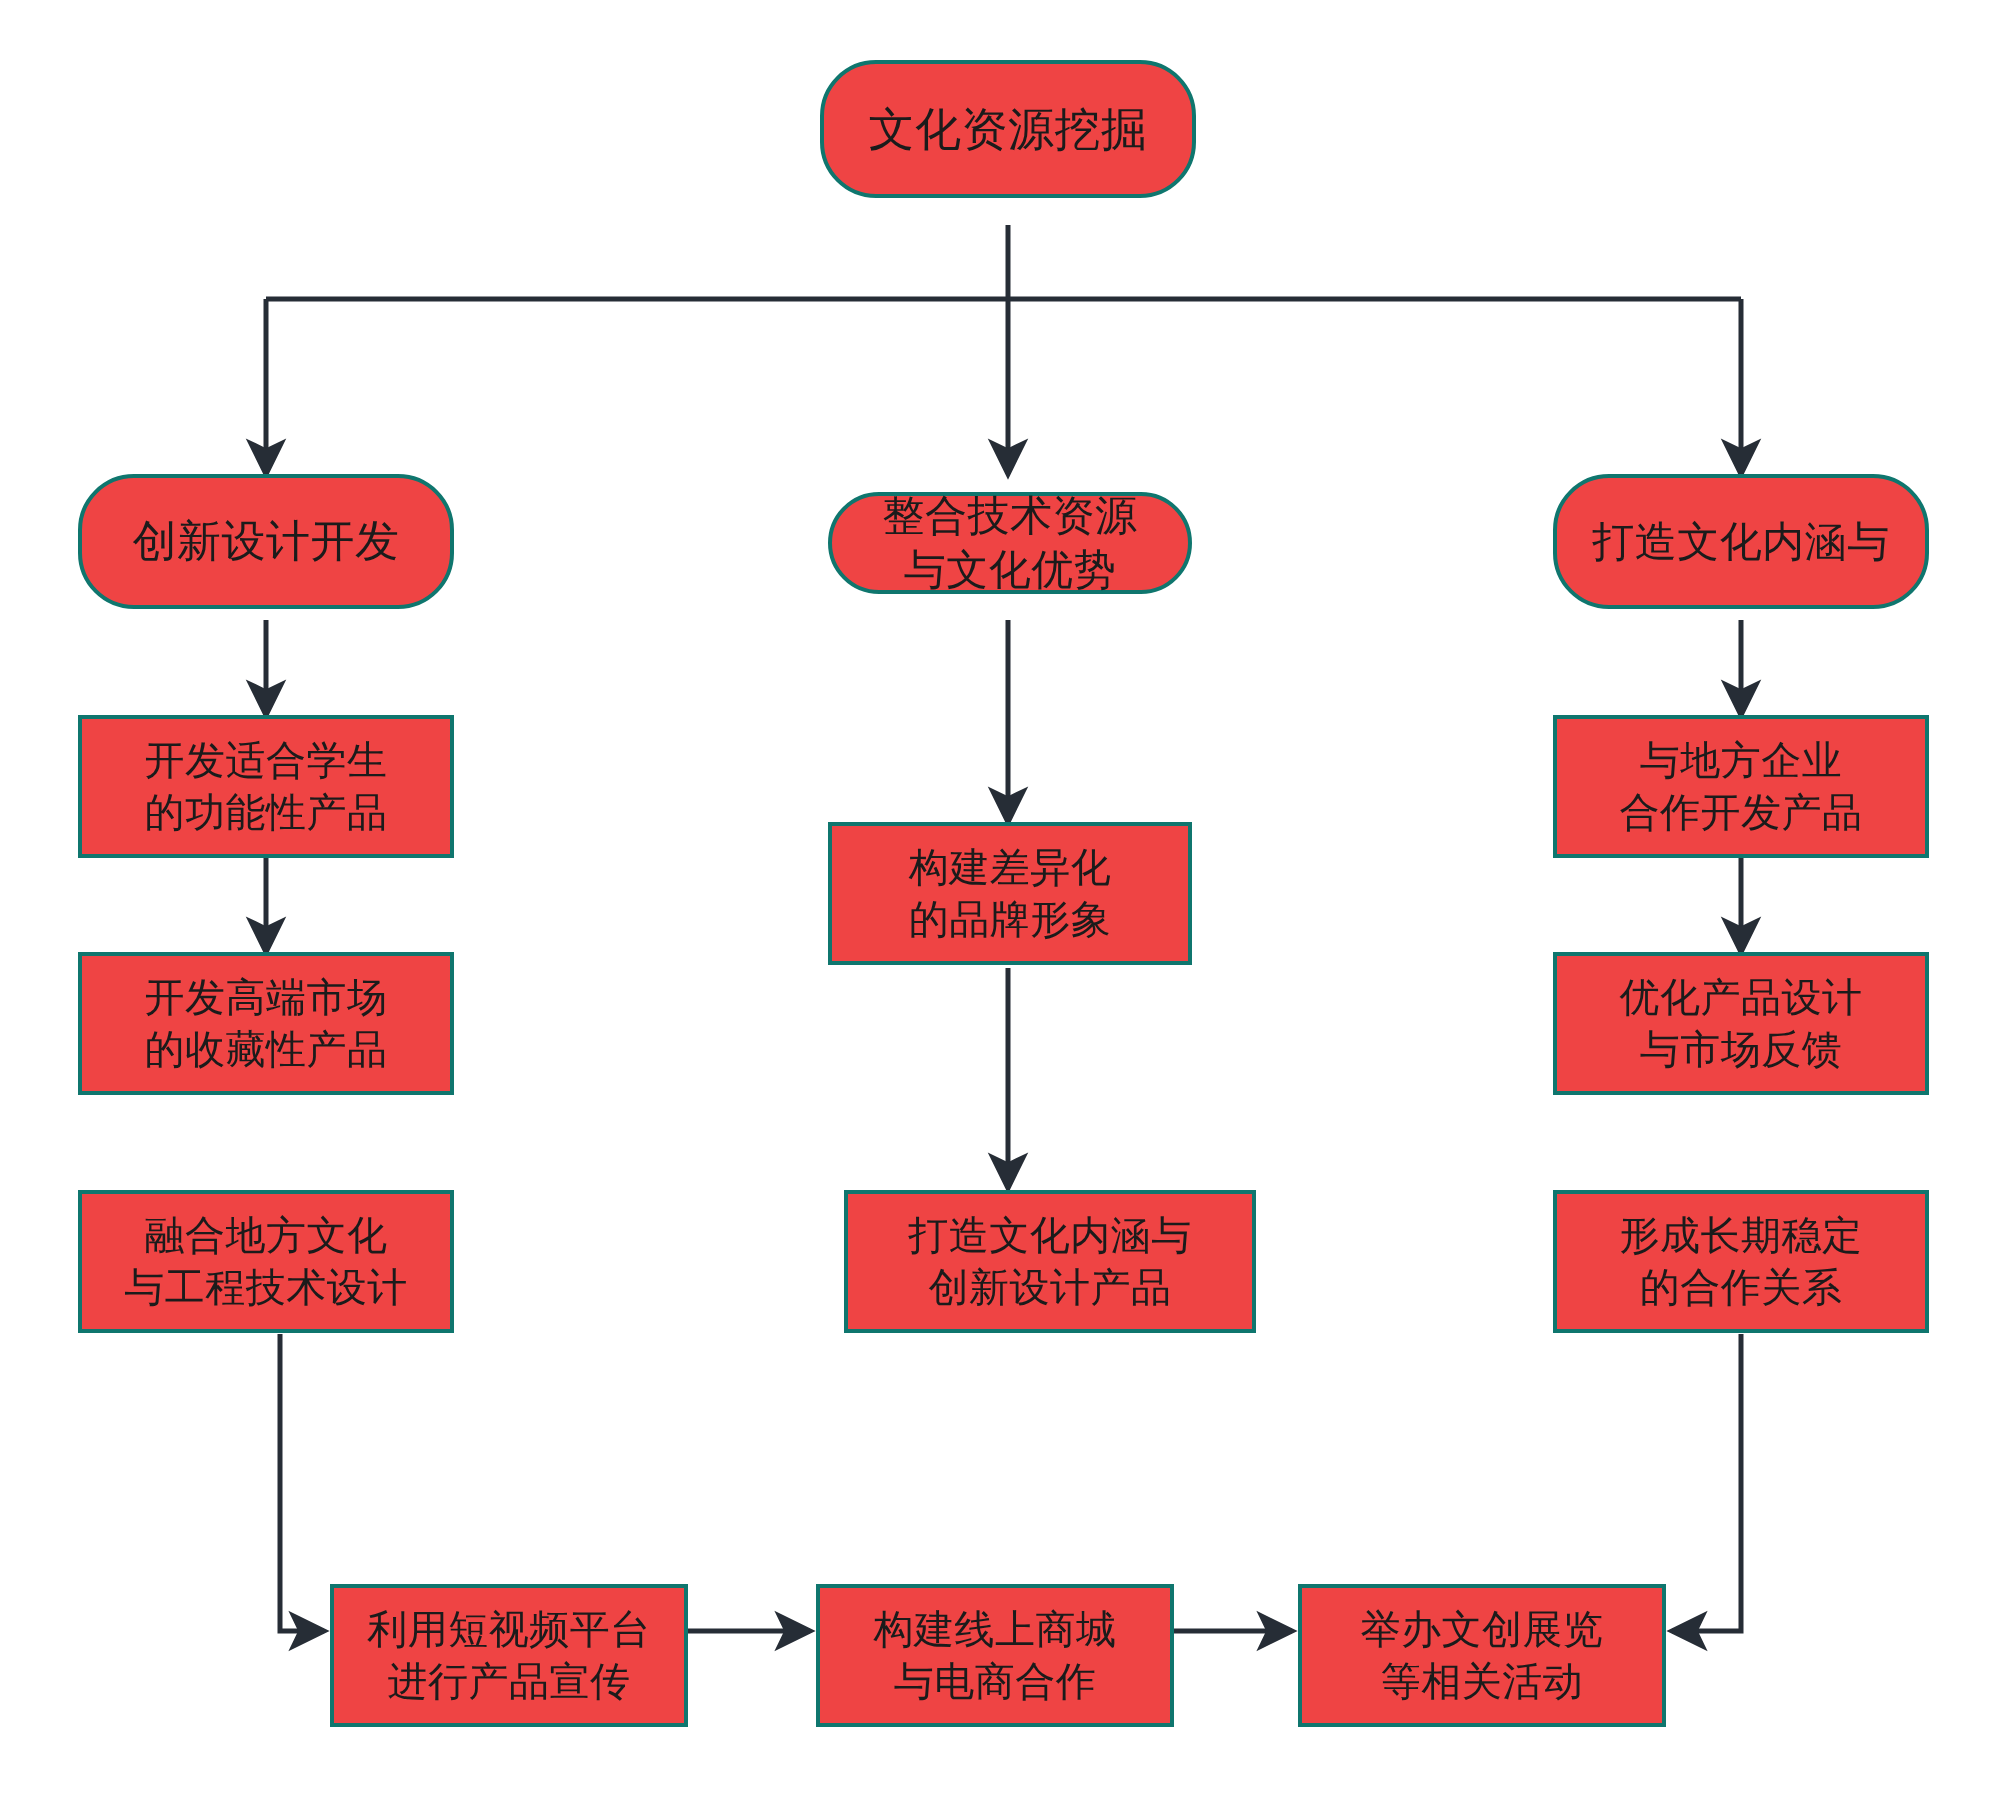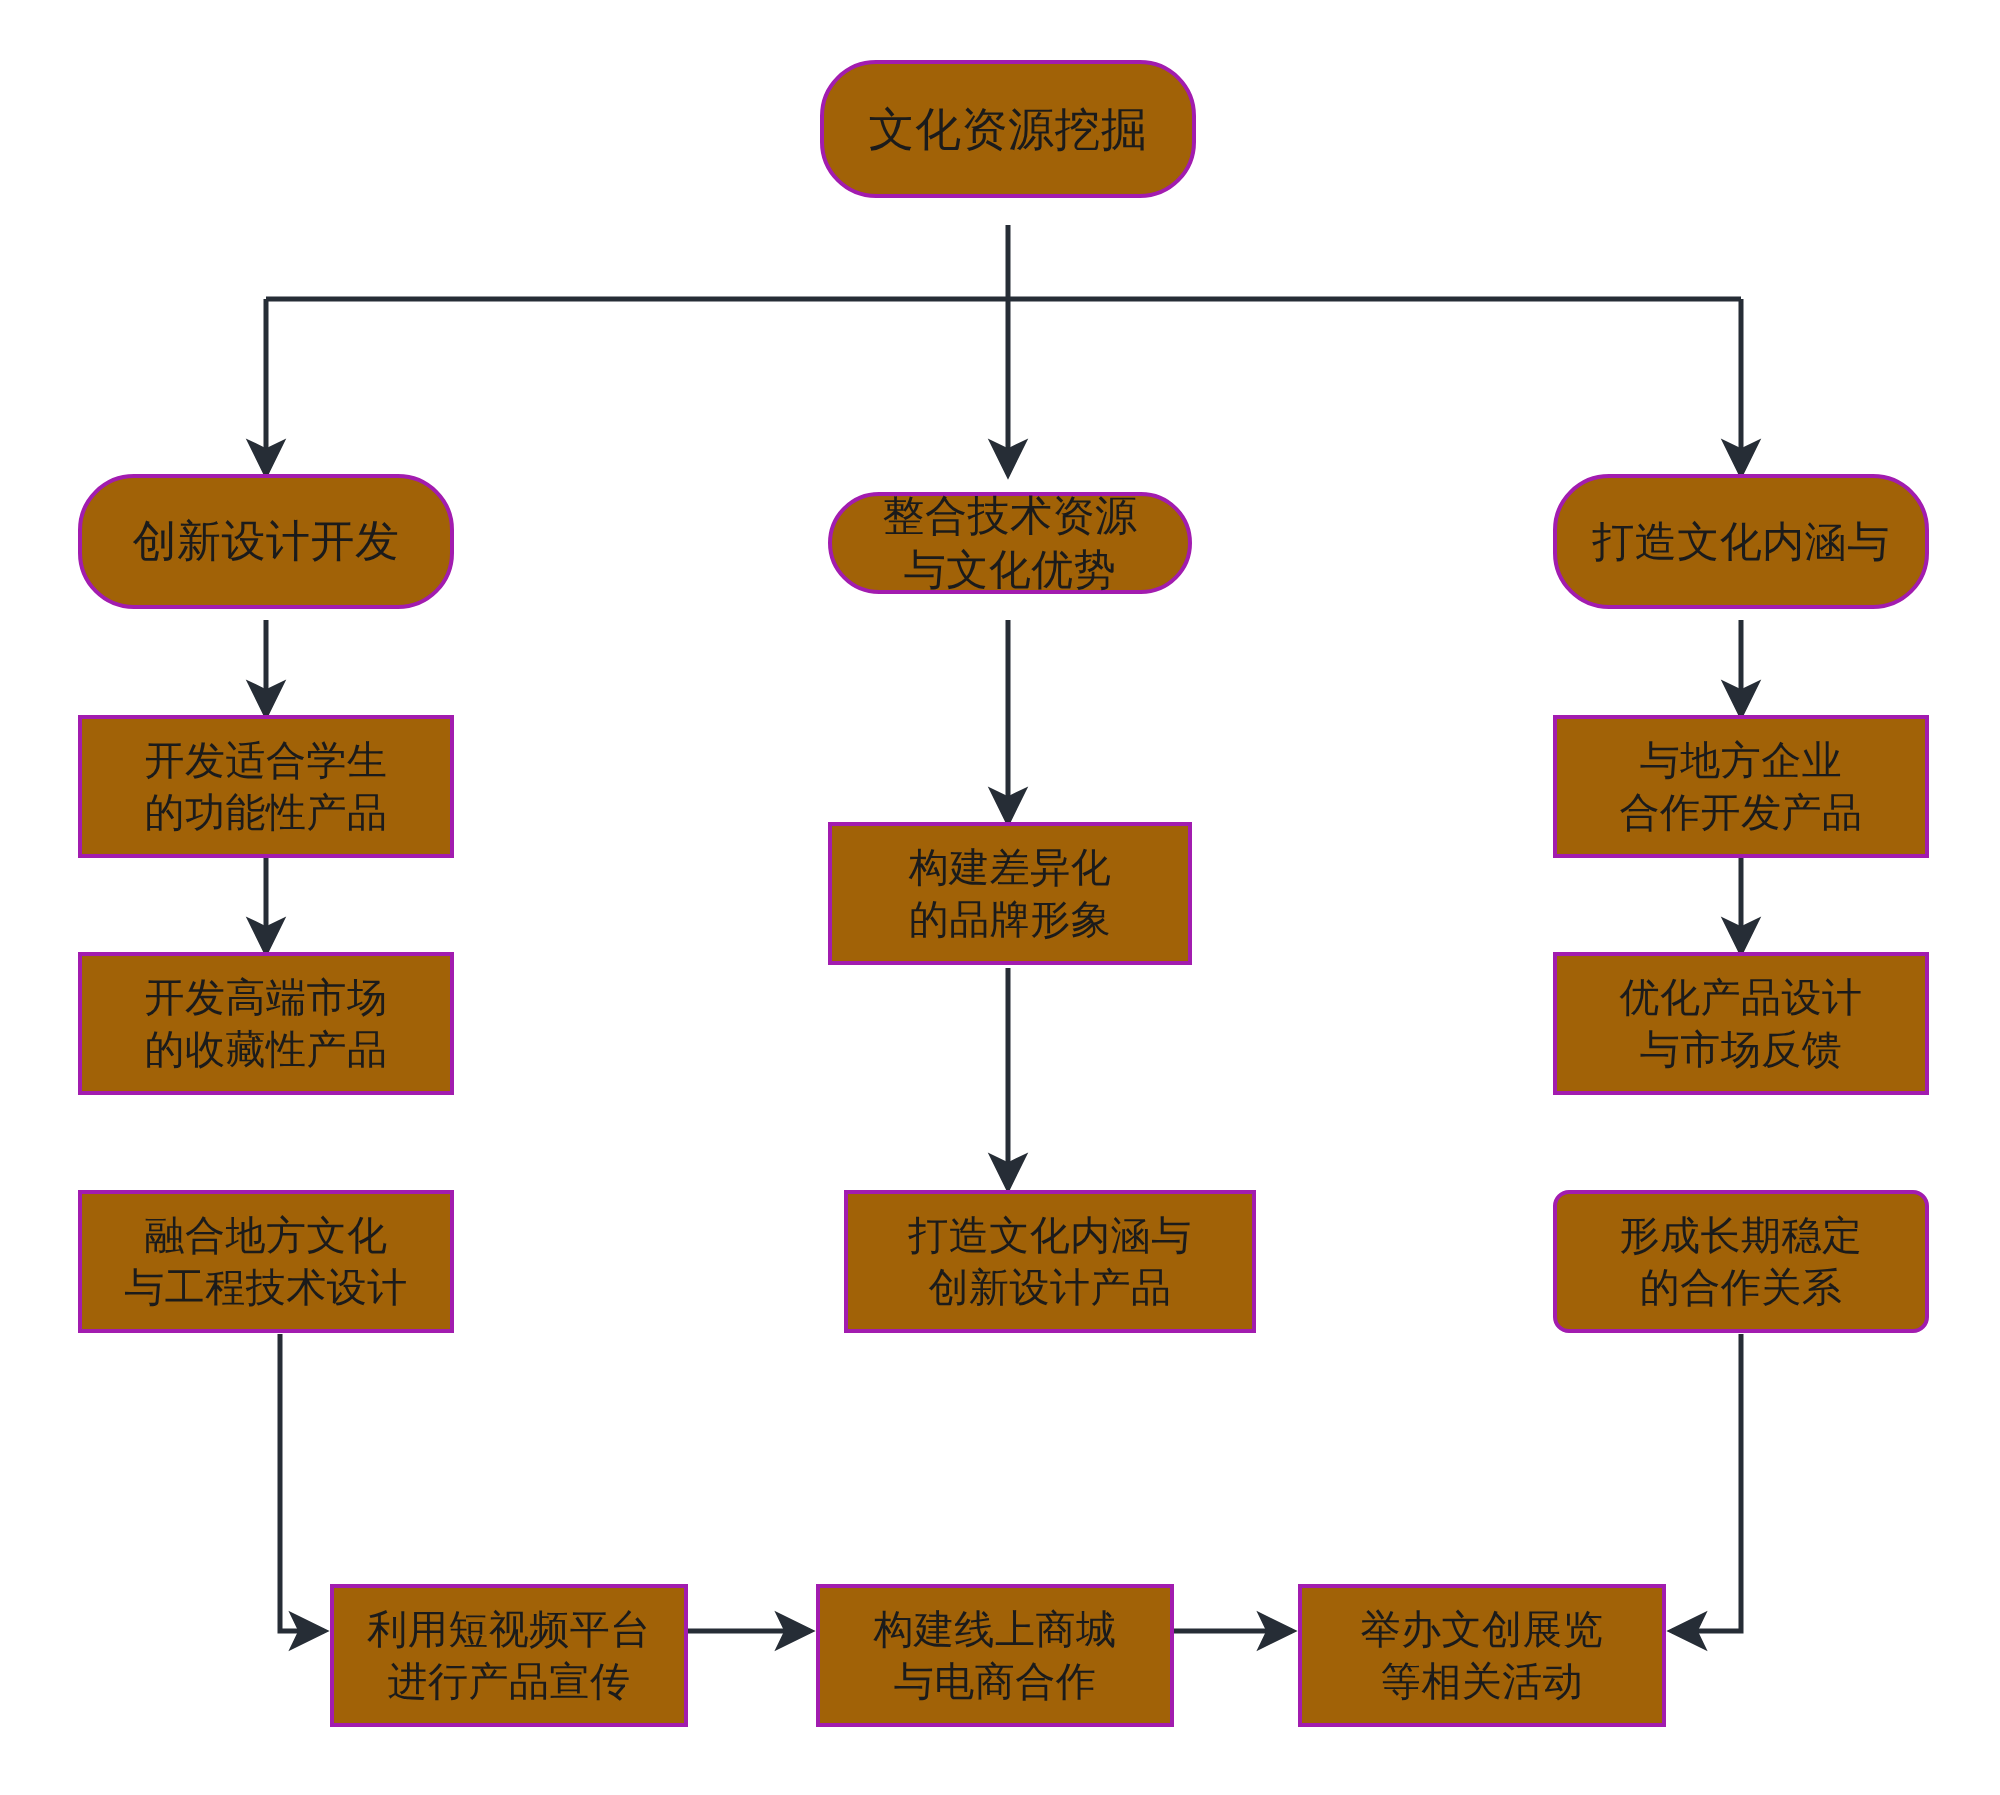--- a/index.html
+++ b/index.html
@@ -25,22 +25,22 @@
     height: 1795px;
     pointer-events: none;
   }
   .node {
     position: absolute;
     box-sizing: border-box;
     display: flex;
     align-items: center;
     justify-content: center;
     text-align: center;
-    background: #a16207;
-    border: 4px solid #a21caf;
+    background: #ef4444;
+    border: 4px solid #0f766e;
     color: #1b1b1b;
     line-height: 1.28;
     letter-spacing: 0.5px;
     white-space: pre-line;
     font-size: 40px;
     z-index: 2;
   }
   .node.rounded {
     border-radius: 56px;
   }
@@ -111,21 +111,21 @@
 
   <div class="node rect" style="left:844px;top:1190px;width:412px;height:143px;font-size:40px;">打造文化内涵与
 创新设计产品</div>
 
   <div class="node rect" style="left:1553px;top:715px;width:376px;height:143px;font-size:40px;">与地方企业
 合作开发产品</div>
 
   <div class="node rect" style="left:1553px;top:952px;width:376px;height:143px;font-size:40px;">优化产品设计
 与市场反馈</div>
 
-  <div class="node rect" style="left:1553px;top:1190px;width:376px;height:143px;font-size:40px;border-radius:16px;">形成长期稳定
+  <div class="node rect" style="left:1553px;top:1190px;width:376px;height:143px;font-size:40px;">形成长期稳定
 的合作关系</div>
 
   <div class="node rect" style="left:330px;top:1584px;width:358px;height:143px;font-size:40px;">利用短视频平台
 进行产品宣传</div>
 
   <div class="node rect" style="left:816px;top:1584px;width:358px;height:143px;font-size:40px;">构建线上商城
 与电商合作</div>
 
   <div class="node rect" style="left:1298px;top:1584px;width:368px;height:143px;font-size:40px;">举办文创展览
 等相关活动</div>

